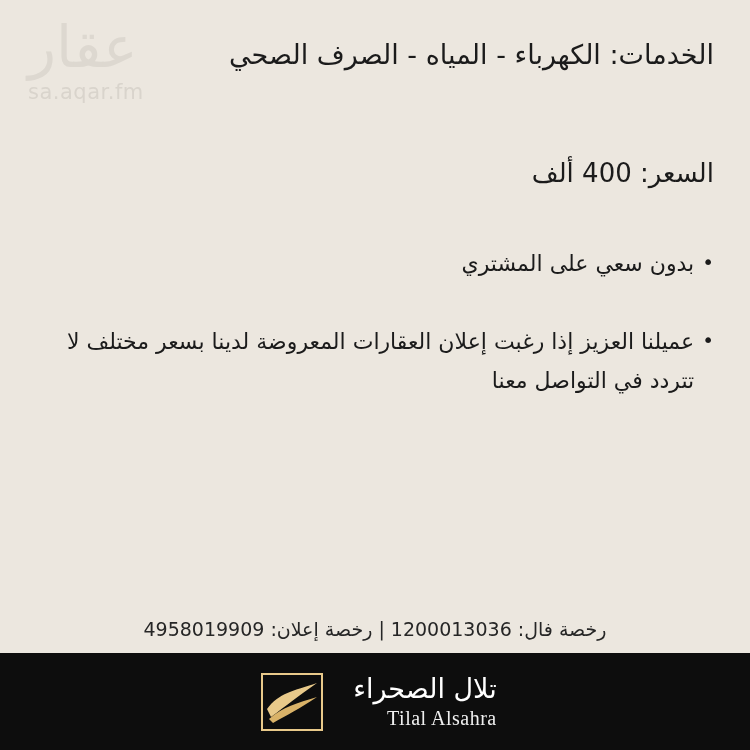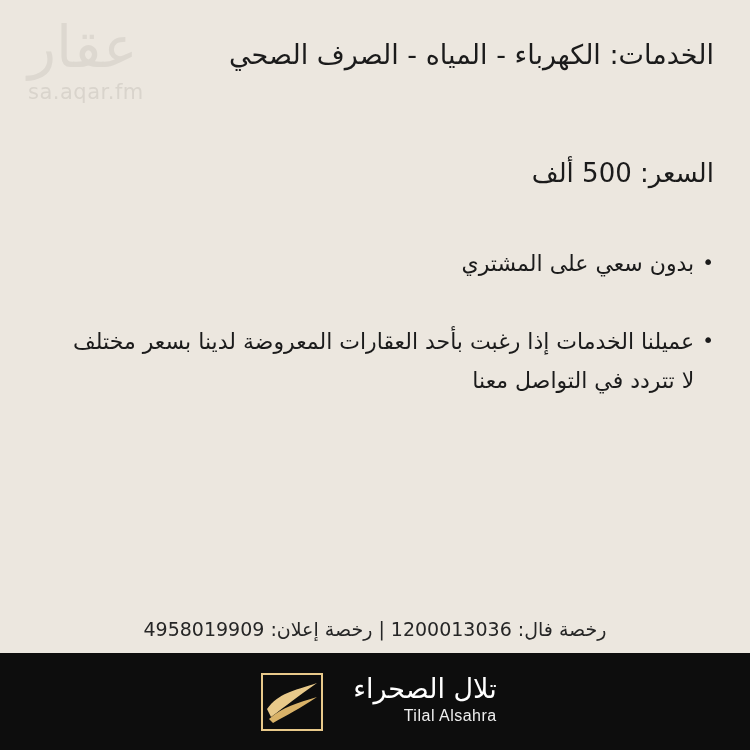--- a/index.html
+++ b/index.html
@@ -112,42 +112,43 @@
     width: 750px;
     height: 97px;
     background: #0d0d0d;
     display: flex;
     align-items: center;
     justify-content: center;
   }
   .brand {
     display: flex;
     flex-direction: row;
+    align-items: center;
     direction: rtl;
     gap: 30px;
     padding-left: 8px;
   }
   .brand-text {
     text-align: right;
     color: #ffffff;
     line-height: 1.15;
   }
   .brand-ar {
     font-size: 27px;
     letter-spacing: 0.5px;
     font-family: "DejaVu Sans", "Liberation Sans", sans-serif;
   }
   .brand-en {
-    font-size: 16px;
+    font-size: 20px;
     color: #efefef;
     direction: ltr;
     text-align: right;
     letter-spacing: 0.5px;
     margin-top: 3px;
-    font-family: Liberation Sans, sans-serif;
+    font-family: Liberation Serif, serif;
   }
   .brand-logo {
     width: 62px;
     height: 58px;
     flex: 0 0 auto;
   }
 </style>
 </head>
 <body>
 
@@ -155,30 +156,30 @@
 
   <div class="watermark">
     <div class="wm-big">عقار</div>
     <div class="wm-small">sa.aqar.fm</div>
   </div>
 
   <div class="content">
 
     <div class="headline">الخدمات: الكهرباء - المياه - الصرف الصحي</div>
 
-    <div class="price">السعر: 500 ألف</div>
+    <div class="price">السعر: 400 ألف</div>
 
     <ul class="bullets">
       <li class="bullet">
         <span class="dot">•</span>
         <span class="btext">بدون سعي على المشتري</span>
       </li>
       <li class="bullet">
         <span class="dot">•</span>
-        <span class="btext">عميلنا الخدمات إذا رغبت بأحد العقارات المعروضة لدينا بسعر مختلف لا تتردد في التواصل معنا</span>
+        <span class="btext">عميلنا العزيز إذا رغبت إعلان العقارات المعروضة لدينا بسعر مختلف لا تتردد في التواصل معنا</span>
       </li>
     </ul>
 
   </div>
 
   <div class="license">رخصة فال: 1200013036 | رخصة إعلان: 4958019909</div>
 
   <div class="footer">
     <div class="brand">
       <div class="brand-text">

